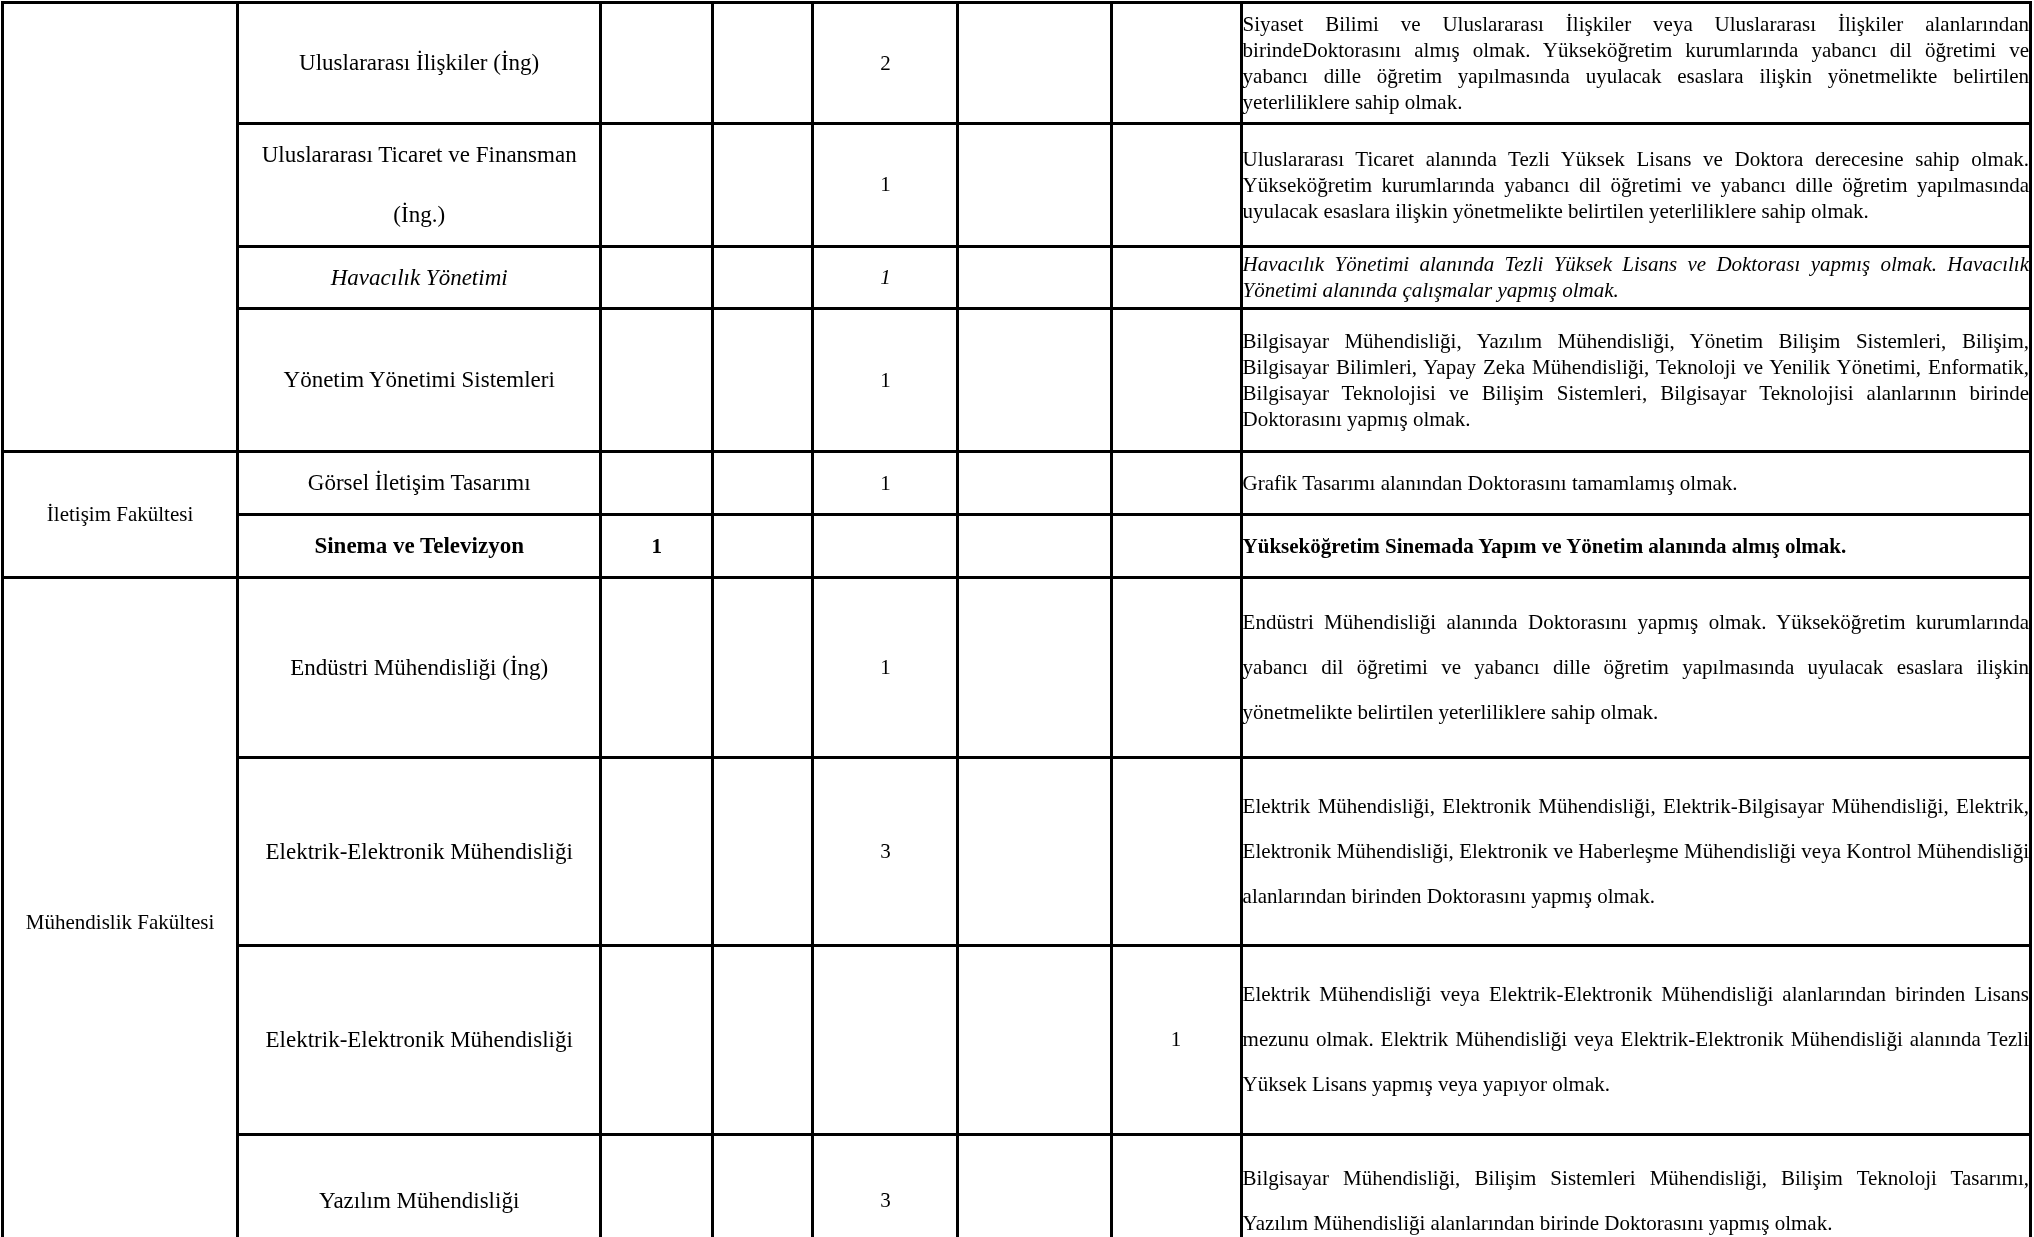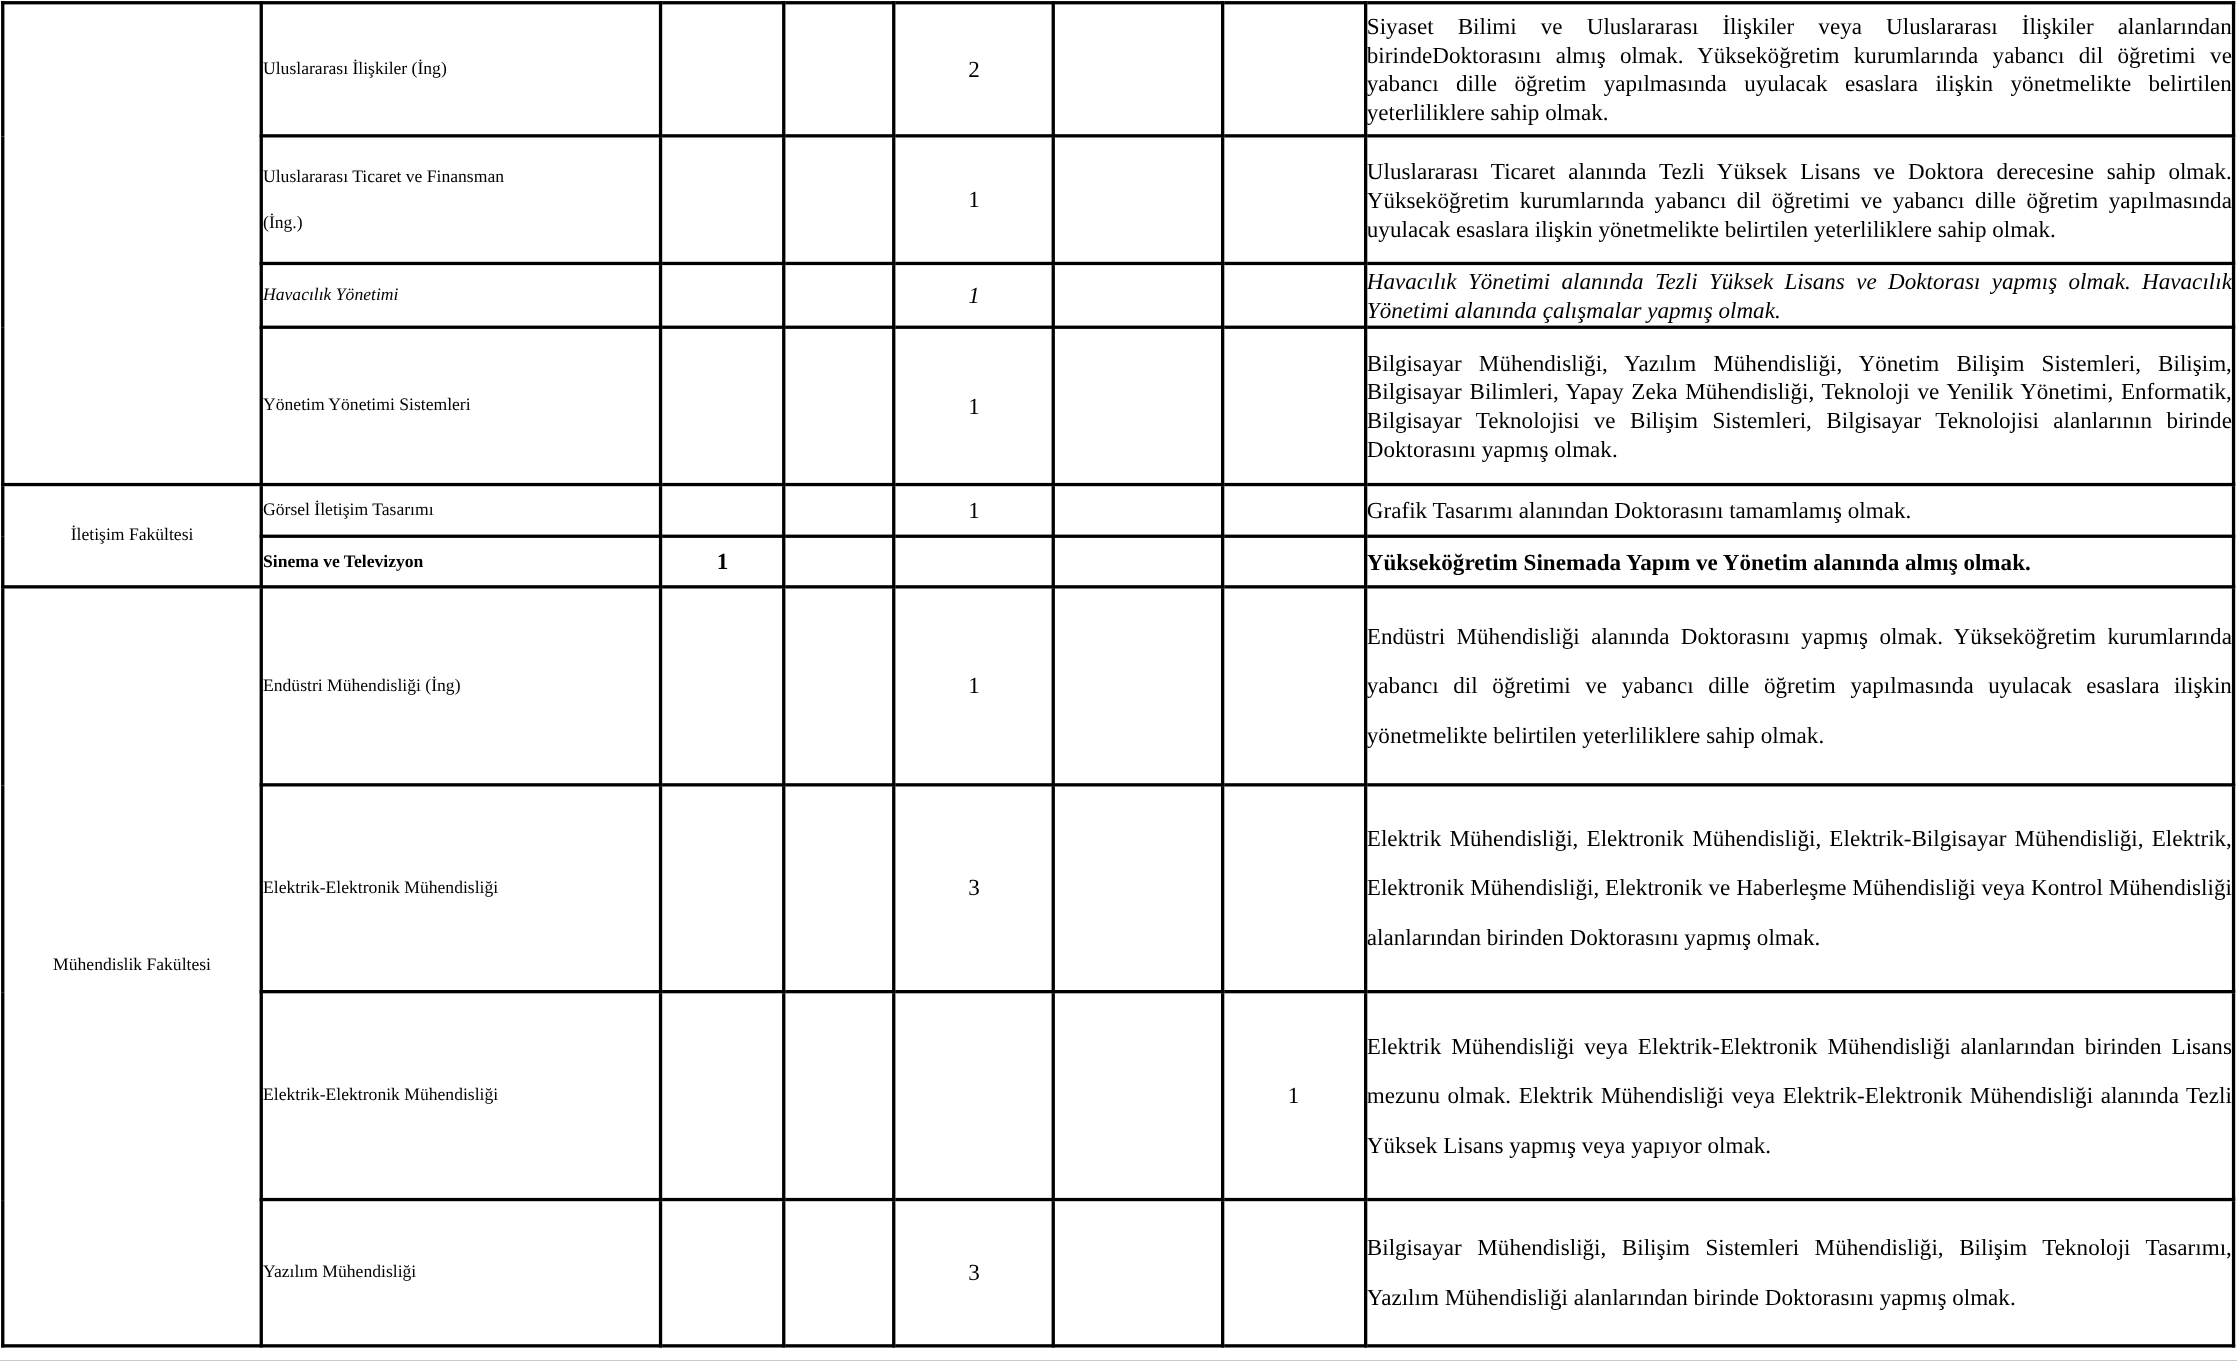--- a/index.html
+++ b/index.html
@@ -18,27 +18,28 @@
     width:2031px;
   }
   table.grid td{
     border:3px solid #000;
     padding:0;
     overflow:hidden;
   }
   td.faculty{
     text-align:center;
     vertical-align:middle;
-    font-size:16px;
+    font-size:21px;
     line-height:1.3;
     padding:0 2px;
   }
   td.dept{
+    text-align:center;
     vertical-align:middle;
-    font-size:16px;
+    font-size:23px;
     line-height:2.6;
     white-space:pre-line;
     padding:0 4px;
   }
   td.count{
     text-align:center;
     vertical-align:middle;
     font-size:21px;
   }
   td.desc{

